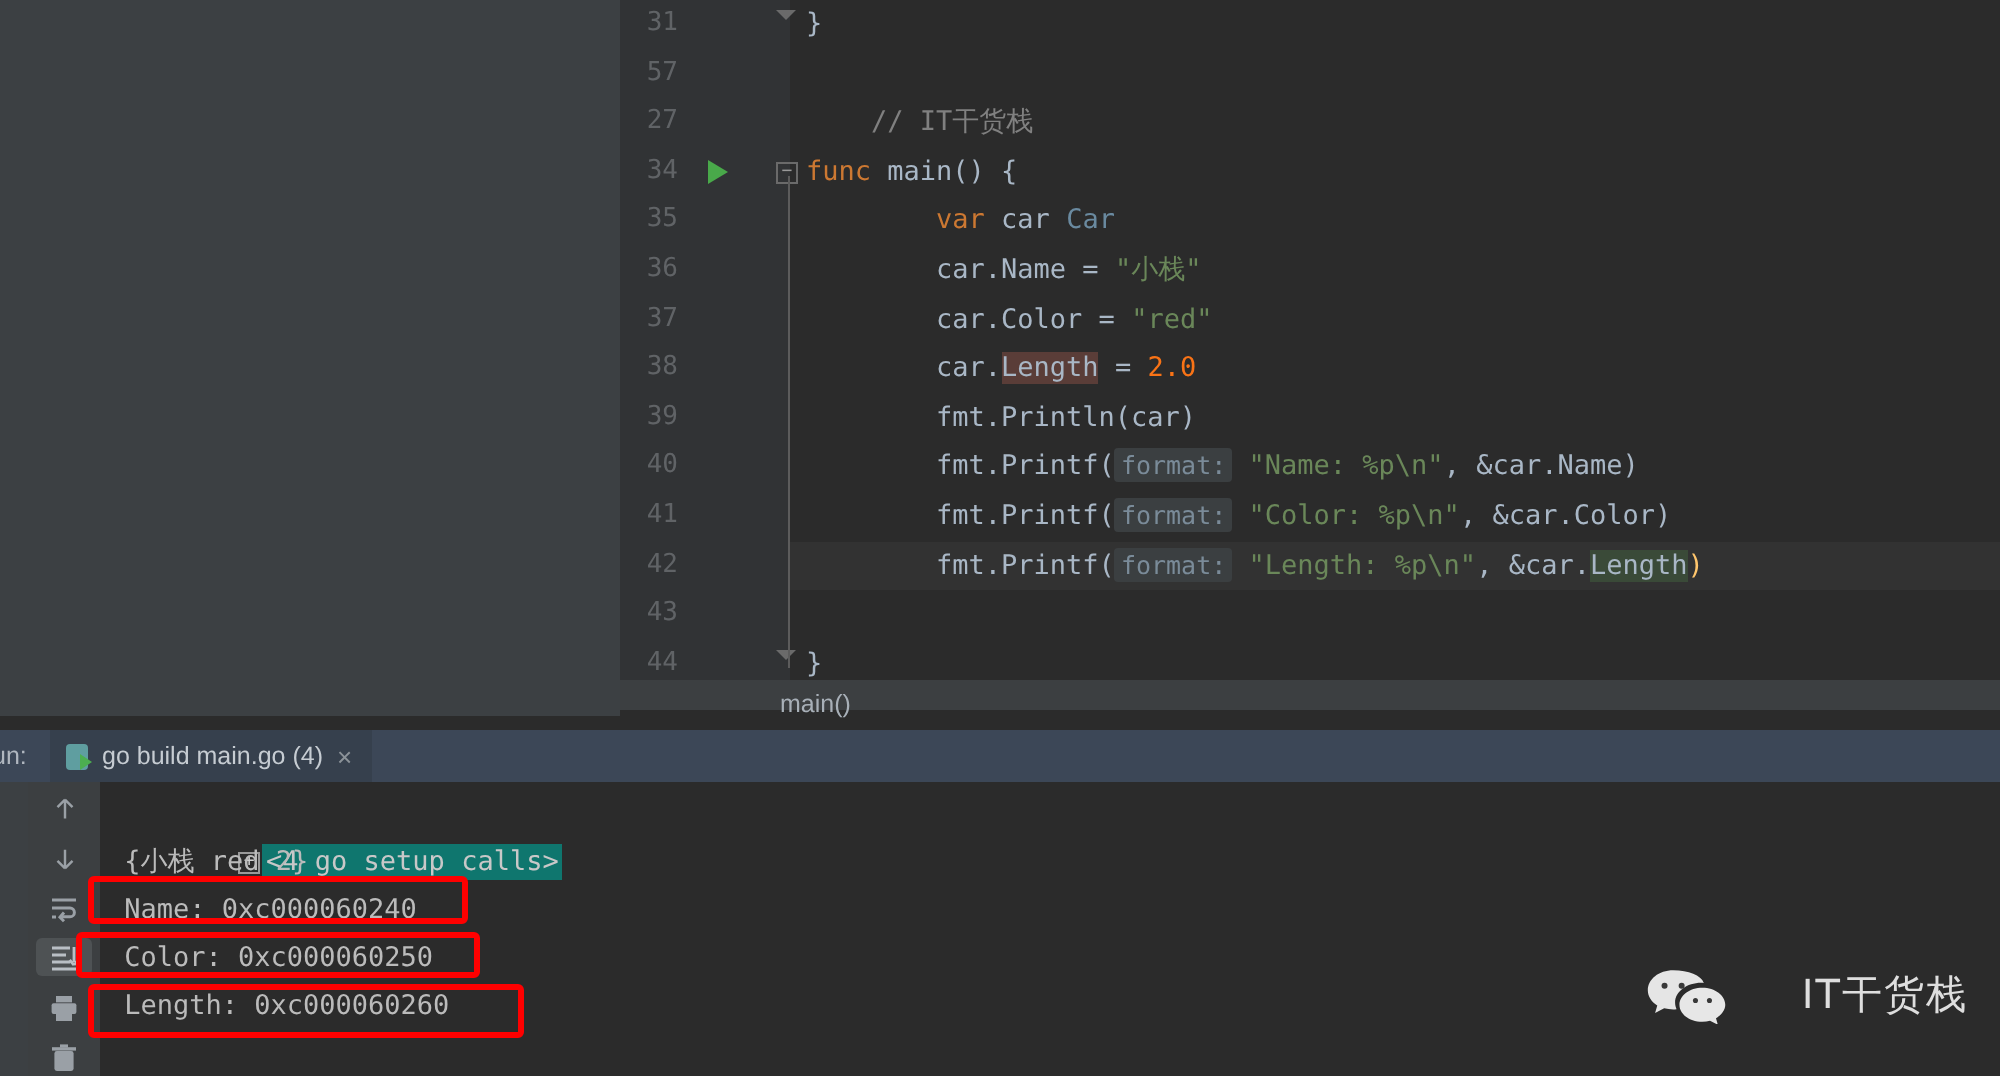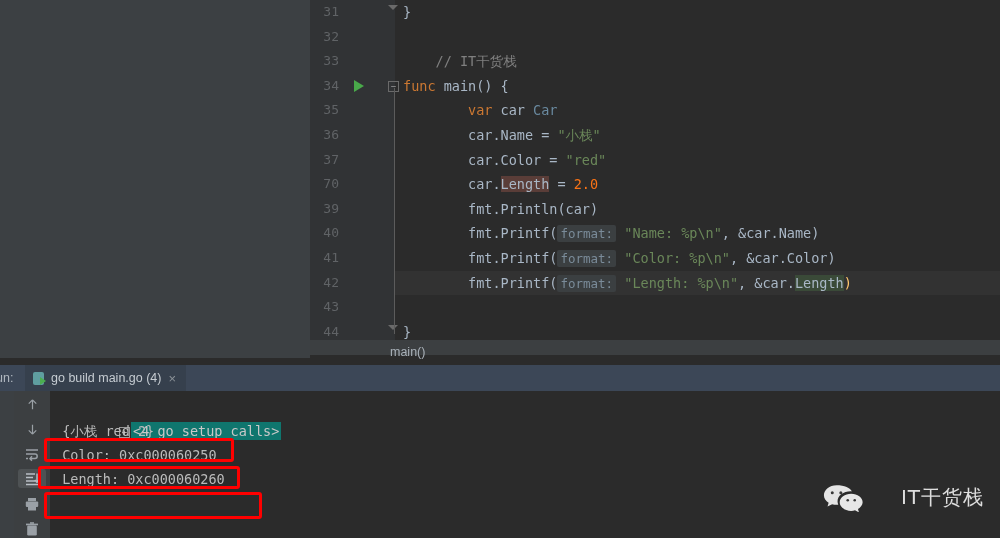--- a/index.html
+++ b/index.html
@@ -175,41 +175,41 @@
 
   <div class="left-gray"></div>
 
   <div class="editor">
     <div class="gutter" id="gutter">
         <div class="gutter-line">
           <span class="ln">31</span>
           <span class="fold tail"></span>
         </div>
         <div class="gutter-line">
-          <span class="ln">32</span>
-        </div>
-        <div class="gutter-line">
-          <span class="ln">33</span>
+          <span class="ln">57</span>
+        </div>
+        <div class="gutter-line">
+          <span class="ln">27</span>
         </div>
         <div class="gutter-line">
           <span class="ln">34</span>
           <span class="run-arrow"></span>
           <span class="fold">−</span>
         </div>
         <div class="gutter-line">
           <span class="ln">35</span>
         </div>
         <div class="gutter-line">
           <span class="ln">36</span>
         </div>
         <div class="gutter-line">
           <span class="ln">37</span>
         </div>
         <div class="gutter-line">
-          <span class="ln">70</span>
+          <span class="ln">38</span>
         </div>
         <div class="gutter-line">
           <span class="ln">39</span>
         </div>
         <div class="gutter-line">
           <span class="ln">40</span>
         </div>
         <div class="gutter-line">
           <span class="ln">41</span>
         </div>
@@ -298,20 +298,21 @@
           <rect x="6" y="1.2" width="4" height="1.6" fill="#9aa0a6"></rect>
         </svg>
       </div>
     </div>
 
     <div class="console">
       <div class="conline">
         <span class="plusbox">+</span><span class="setupcalls">&lt;4 go setup calls&gt;</span>
       </div>
       <div class="conline"> {小栈 red 2}</div>
+      <div class="conline"> Name: 0xc000060240</div>
       <div class="conline"> Color: 0xc000060250</div>
       <div class="conline"> Length: 0xc000060260</div>
     </div>
   </div>
 
   <div id="redboxes">
       <div class="redbox" style="left: 44px; top: 438px; width: 190px; height: 24px; border-color: rgb(255, 0, 0);"></div>
       <div class="redbox" style="left: 38px; top: 466px; width: 202px; height: 23px; border-color: rgb(255, 0, 0);"></div>
       <div class="redbox" style="left: 44px; top: 492px; width: 218px; height: 27px; border-color: rgb(255, 0, 0);"></div>
     </div>

